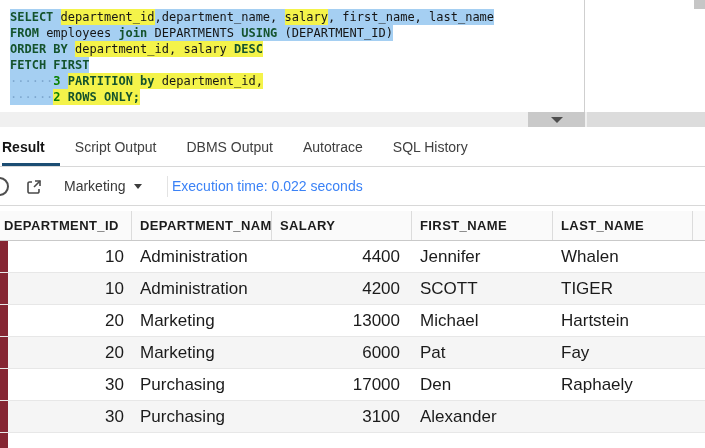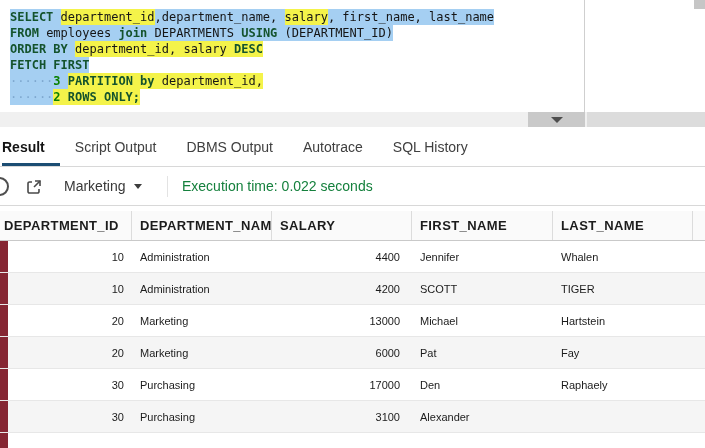--- a/index.html
+++ b/index.html
@@ -41,38 +41,38 @@
   .toolbar{position:absolute;left:0;top:167px;width:705px;height:39px;background:#fff;
            border-bottom:1px solid #d8d8d8}
   .refresh-circle{position:absolute;left:-10px;top:10px;width:19px;height:19px;
                   border:2px solid #4f4f4f;border-radius:50%}
   .open-new{position:absolute;left:26px;top:12px;width:16px;height:16px}
   .download{position:absolute;left:64px;top:0;height:38px;display:flex;align-items:center;
             font-size:14px;color:#383838}
   .caret{width:0;height:0;margin-left:9px;border-left:4.5px solid transparent;
          border-right:4.5px solid transparent;border-top:5px solid #3d3d3d}
   .tb-sep{position:absolute;left:167px;top:9px;width:1px;height:21px;background:#e3e3e3}
-  .exec-time{position:absolute;left:182px;top:0;height:38px;display:flex;align-items:center;
-             font-size:14px;color:#15803d}
+  .exec-time{position:absolute;left:172px;top:0;height:38px;display:flex;align-items:center;
+             font-size:14px;color:#3b82f6}
 
   
   .grid{position:absolute;left:0;top:211px;width:705px}
   .grid-header{display:flex;height:30px;background:#fafafa;border-bottom:1px solid #c9c9c9}
   .hc{display:flex;align-items:center;height:100%;padding:0 8px;border-right:1px solid #dcdcdc;
       font-size:13px;font-weight:bold;letter-spacing:.4px;color:#1c1c1c;
       overflow:hidden;white-space:nowrap}
   .hc1{width:132px;padding-left:4px}
   .hc2{width:140px}
   .hc3{width:140px}
   .hc4{width:141px}
   .hc5{width:140px}
   .hc-fill{width:12px;border-right:none;padding:0}
   .grid-body{}
   .row{display:flex;height:32px;align-items:stretch;background:#fff;border-bottom:1px solid #e7e7e7;
-       font-size:11px;color:#1b1b1b}
+       font-size:17px;color:#1b1b1b}
   .row.stripe{background:#f5f5f5}
   .row.partial{height:15px;border-bottom:none;background:#fff}
   .cell{display:flex;align-items:center;overflow:hidden;white-space:nowrap}
   .cell.strip{width:8px;background:#862633}
   .cell.c1{width:124px;justify-content:flex-end;padding-right:8px}
   .cell.c2{width:140px;padding-left:8px}
   .cell.c3{width:140px;justify-content:flex-end;padding-right:12px}
   .cell.c4{width:141px;padding-left:8px}
   .cell.c5{width:152px;padding-left:8px}
 </style>

